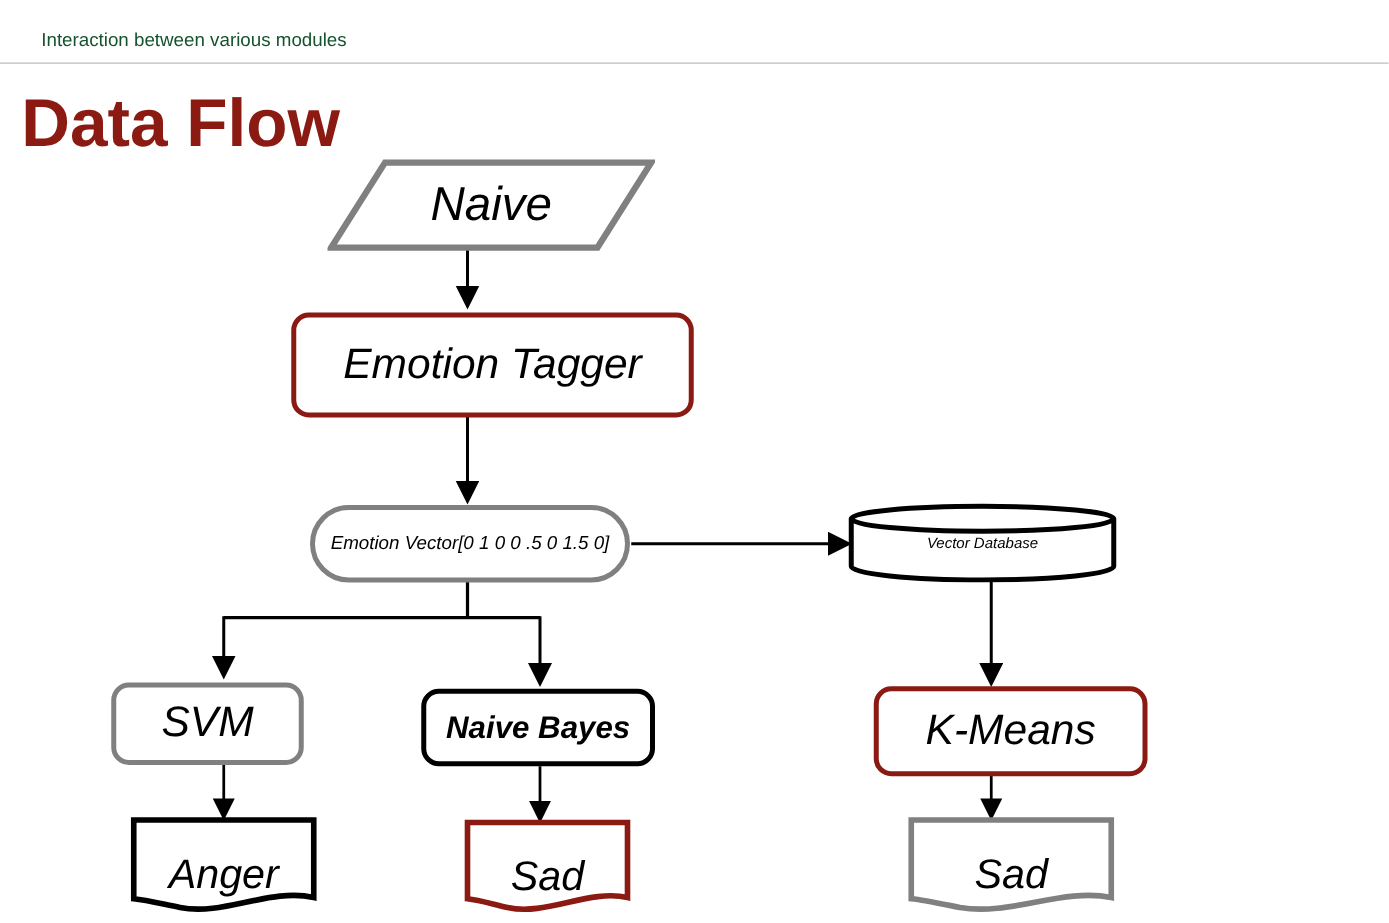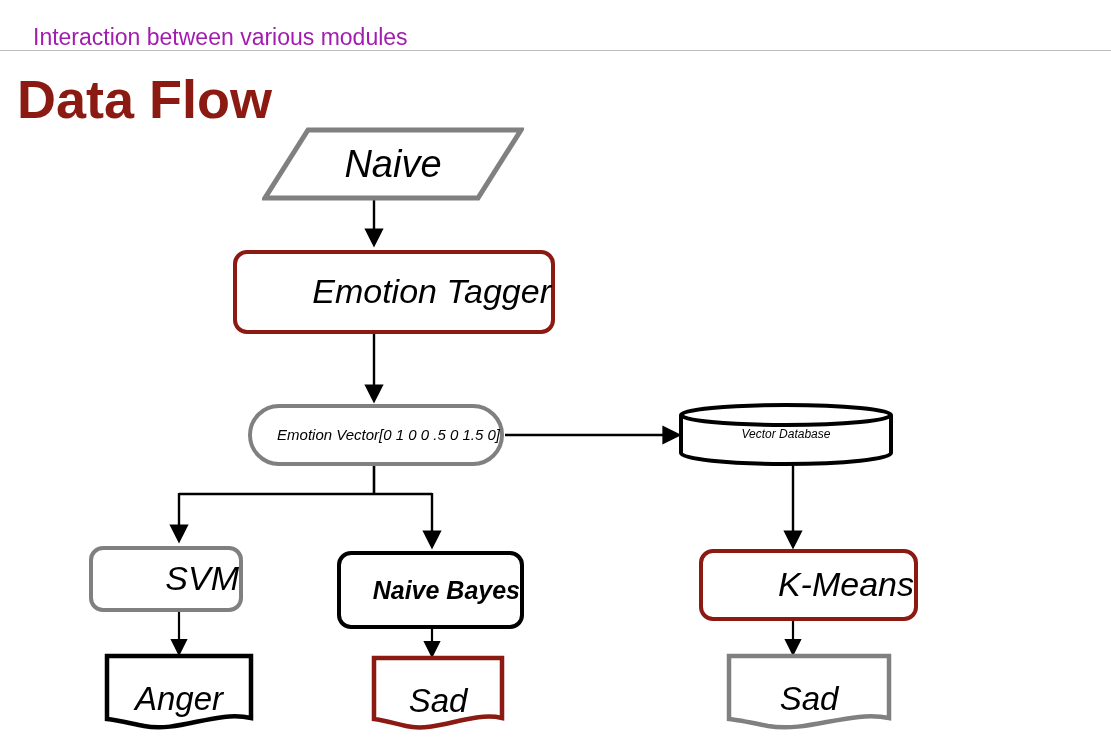--- a/index.html
+++ b/index.html
@@ -19,22 +19,22 @@
   #header-bar {
     position: absolute;
     left: 0; top: 0;
     width: 1111px; height: 51px;
     border-bottom: 1px solid #bdbdbd;
     box-sizing: border-box;
   }
   #header-subtitle {
     position: absolute;
     left: 33px; top: 24px;
-    font-size: 23px;
-    color: #a21caf;
+    font-size: 15px;
+    color: #14532d;
     white-space: nowrap;
   }
   #page-title {
     position: absolute;
     left: 17px; top: 68px;
     font-size: 54px;
     font-weight: bold;
     color: #8B1A12;
     letter-spacing: 0px;
     white-space: nowrap;
@@ -51,21 +51,21 @@
     left: 0; top: 0;
     width: 1111px; height: 738px;
     pointer-events: none;
   }
 
   .node {
     position: absolute;
     box-sizing: border-box;
     display: flex;
     align-items: center;
-    justify-content: flex-end;
+    justify-content: center;
     text-align: center;
     background: #ffffff;
   }
   .node .label {
     font-style: italic;
     color: #000000;
     line-height: 1.15;
     white-space: nowrap;
   }
 
@@ -204,21 +204,21 @@
       <path d="M3,13 L3,51 C3,57 50,62 108,62 C166,62 213,57 213,51 L213,13" fill="#ffffff" stroke="#000000" stroke-width="4"></path>
       <ellipse cx="108" cy="13" rx="105" ry="10" fill="#ffffff" stroke="#000000" stroke-width="4"></ellipse>
     </svg>
     <div class="label">Vector Database</div>
   </div>
 
   <div class="node proc gray" style="left:89px; top:546px; width:154px; height:66px;">
     <span class="label">SVM</span>
   </div>
 
-  <div class="node proc black" style="left:337px; top:551px; width:187px; height:78px;">
+  <div class="node proc black" style="left:337px; top:551px; width:187px; height:62px;">
     <span class="label">Naive Bayes</span>
   </div>
 
   <div class="node proc red" style="left:699px; top:549px; width:219px; height:72px;">
     <span class="label">K-Means</span>
   </div>
 
   <div class="doc-wrap" style="left:104px; top:653px; width:150px; height:80px;">
     <svg width="150" height="80" viewBox="0 0 150 80">
       <path d="M3,3 L147,3 L147,65 C112,57 75,80 40,73 C25,70 13,67 3,66 Z" fill="#ffffff" stroke="#000000" stroke-width="4.5"></path>

